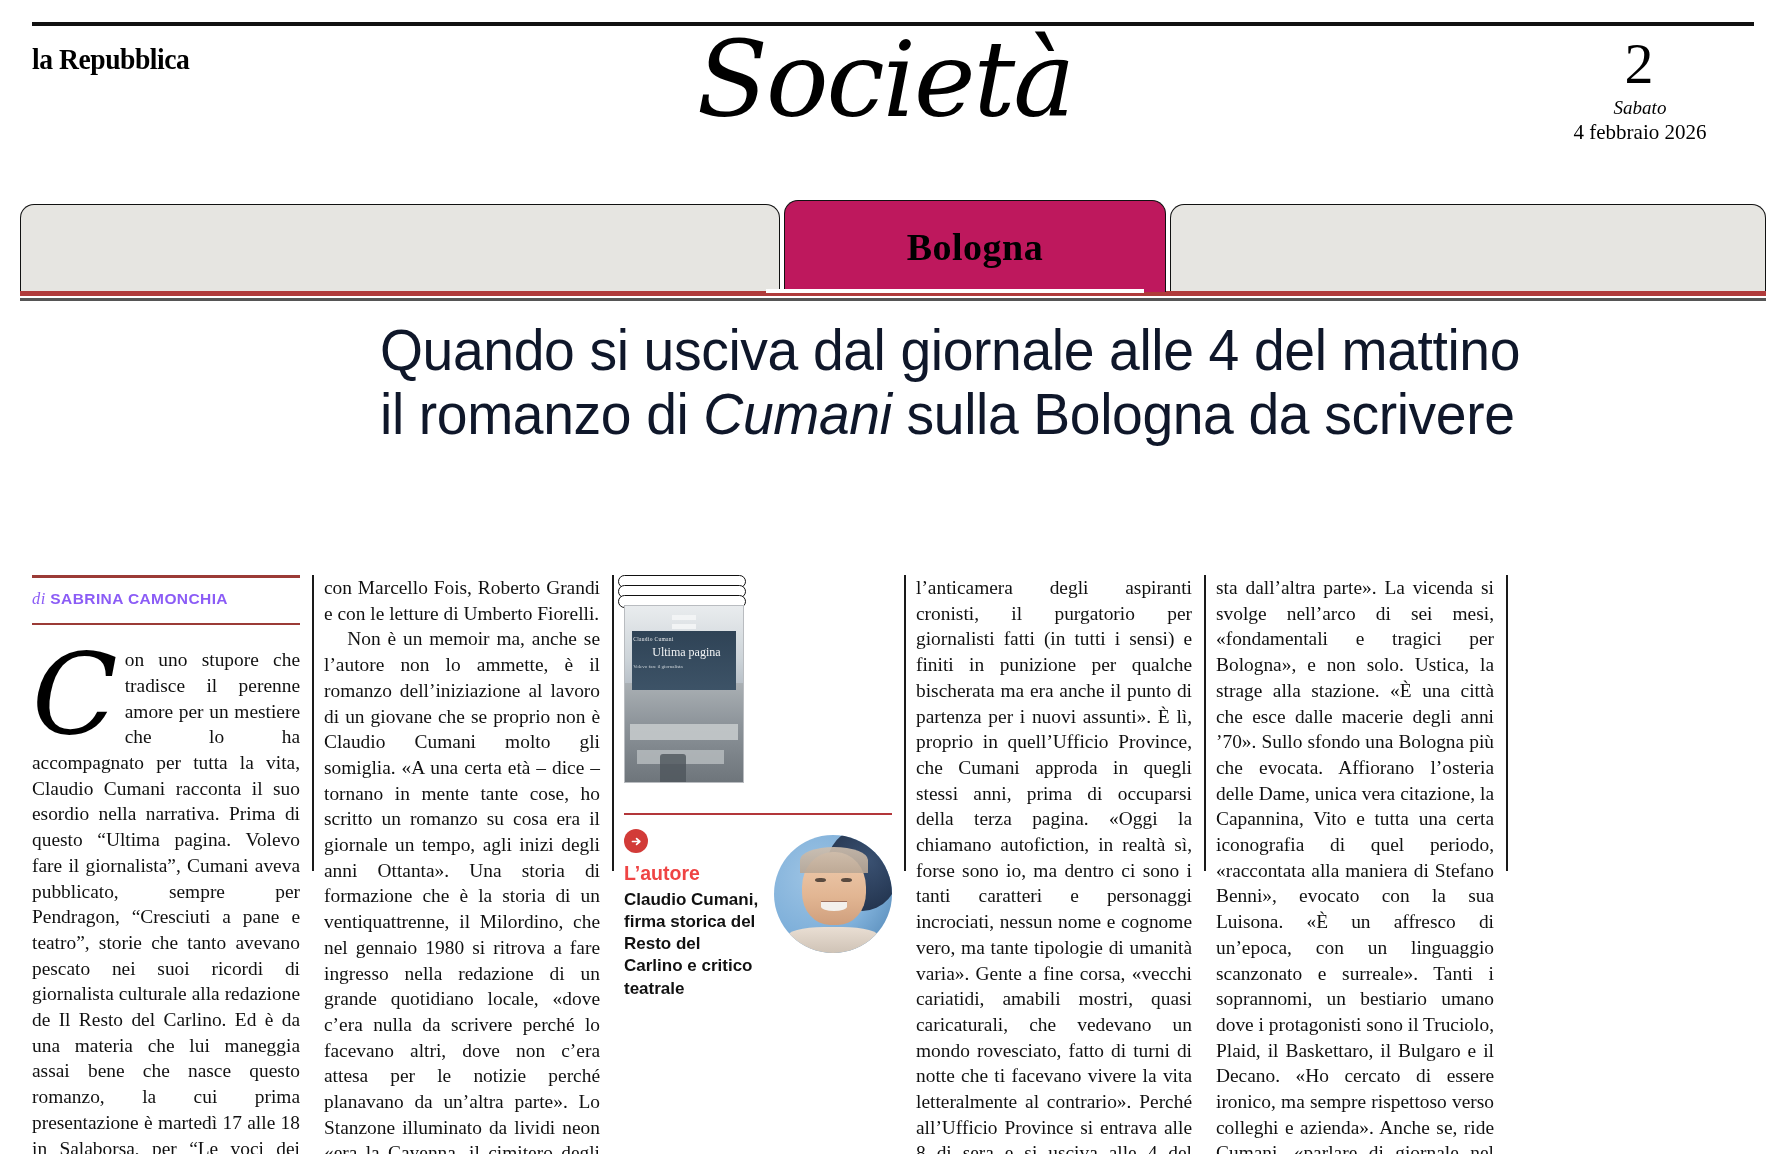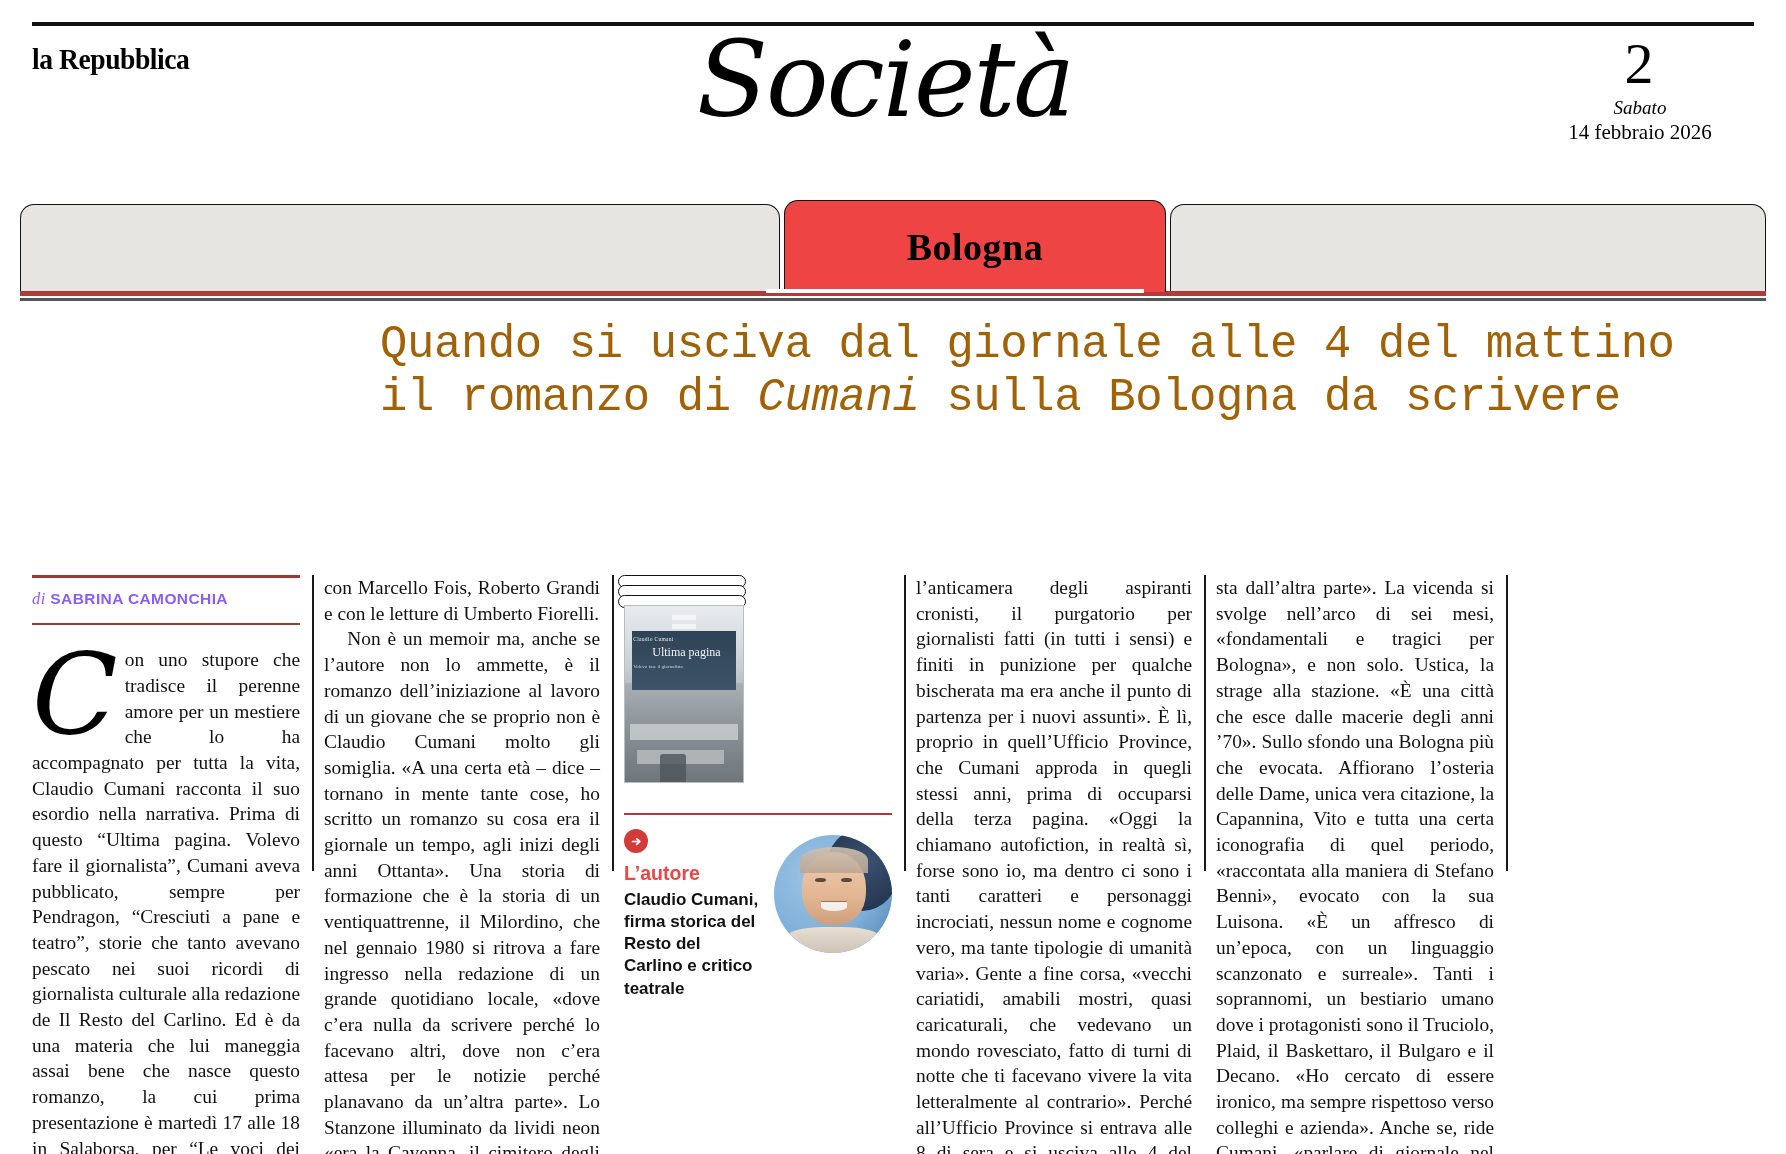--- a/index.html
+++ b/index.html
@@ -52,21 +52,21 @@
   .tabbar{position:relative;height:107px;margin:0 20px;}
   .tab{
     position:absolute;bottom:0;height:88px;
     border:1.6px solid #111;border-bottom:none;
     box-sizing:border-box;
     border-radius:14px 14px 0 0;
     background:#e6e5e1;
   }
   .tab.inactive-left{left:0;width:760px;}
   .tab.active{
-    left:764px;width:382px;background:#ef4444;z-index:3;
+    left:764px;width:382px;background:#be185d;z-index:3;
     height:92px;
   }
   .tab.inactive-right{left:1150px;width:596px;}
   .tab-label{
     position:absolute;left:0;right:0;top:50%;transform:translateY(-50%);
     text-align:center;
     font-family:"Liberation Serif",serif;
     font-weight:bold;font-size:38px;color:#000;
     letter-spacing:0.5px;
   }
@@ -76,23 +76,23 @@
   .tab-underline2{
     position:absolute;left:20px;right:20px;top:298px;height:2.5px;background:#555;z-index:1;
   }
   .active-mask{
     position:absolute;left:766px;width:378px;top:289px;height:4px;background:#fff;z-index:4;
   }
 
   
   .headline{
     position:absolute;left:380px;right:60px;top:318px;
-    font-family:Liberation Mono, monospace;
-    font-size:47px;line-height:1.13;
-    color:#a16207;font-weight:400;
+    font-family:Liberation Sans, sans-serif;
+    font-size:57px;line-height:1.13;
+    color:#0f172a;font-weight:400;
     letter-spacing:-0.4px;
   }
   .headline .ln{display:block;white-space:nowrap;transform:scaleX(0.97);transform-origin:left center;}
   .headline em{font-style:italic;}
 
   
   .cols{
     position:absolute;left:32px;right:32px;top:575px;bottom:28px;
   }
   .col{
@@ -248,21 +248,21 @@
 
 <div class="page">
 
   <div class="masthead">
     <div class="top-rule"></div>
     <div class="logo">la Repubblica</div>
     <div class="section-title">Società</div>
     <div class="dateblock">
       <div class="pagenum">2</div>
       <div class="dayname">Sabato</div>
-      <div class="datefull">14 febbraio 2026</div>
+      <div class="datefull">4 febbraio 2026</div>
     </div>
   </div>
 
   <div class="tabbar">
     <div class="tab inactive-left">
       <div class="tab-label"></div>
     </div>
     <div class="tab active">
       <div class="tab-label">Bologna</div>
     </div>

